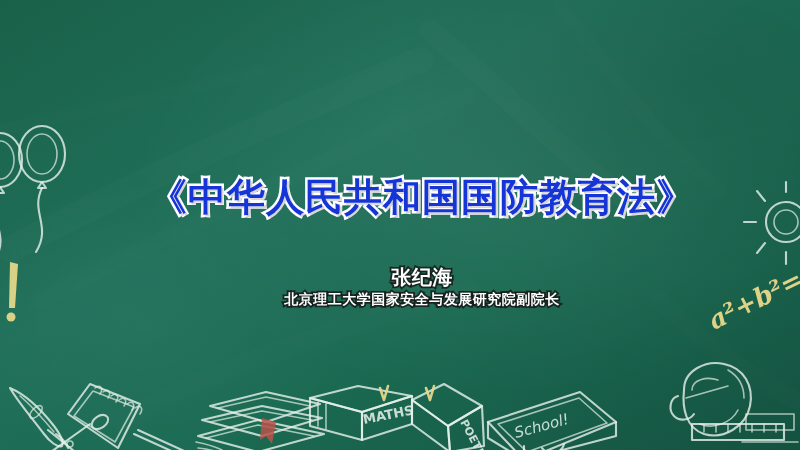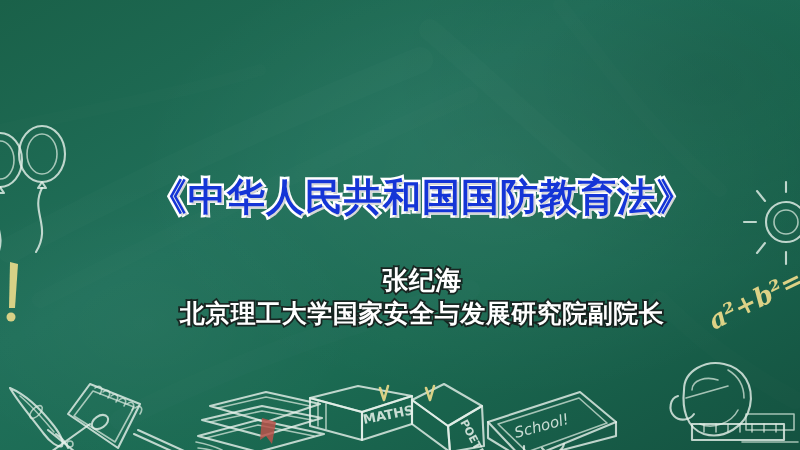--- a/index.html
+++ b/index.html
@@ -133,22 +133,22 @@
   .subtitle-line {
     font-family: "DejaVu Sans", "Liberation Sans", sans-serif;
     font-weight: 700;
     font-size: 21px;
     letter-spacing: 0.5px;
     color: #ffffff;
     -webkit-text-stroke: 3.6px rgba(22,22,22,0.82);
     paint-order: stroke fill;
     white-space: nowrap;
   }
-  .subtitle-line.name { font-size: 26px; }
-  .subtitle-line.affiliation { font-size: 25px; }
+  .subtitle-line.name { font-size: 20px; }
+  .subtitle-line.affiliation { font-size: 14px; }
 </style>
 </head>
 <body>
 
 <div class="slide">
 
   <svg class="smudges" viewBox="0 0 800 450" preserveAspectRatio="none">
     <g stroke="#ffffff" fill="none" stroke-linecap="round">
       <path d="M10,250 C140,180 250,130 420,60" stroke-width="26" opacity="0.030"></path>
       <path d="M40,300 C180,230 300,170 470,95" stroke-width="16" opacity="0.024"></path>

